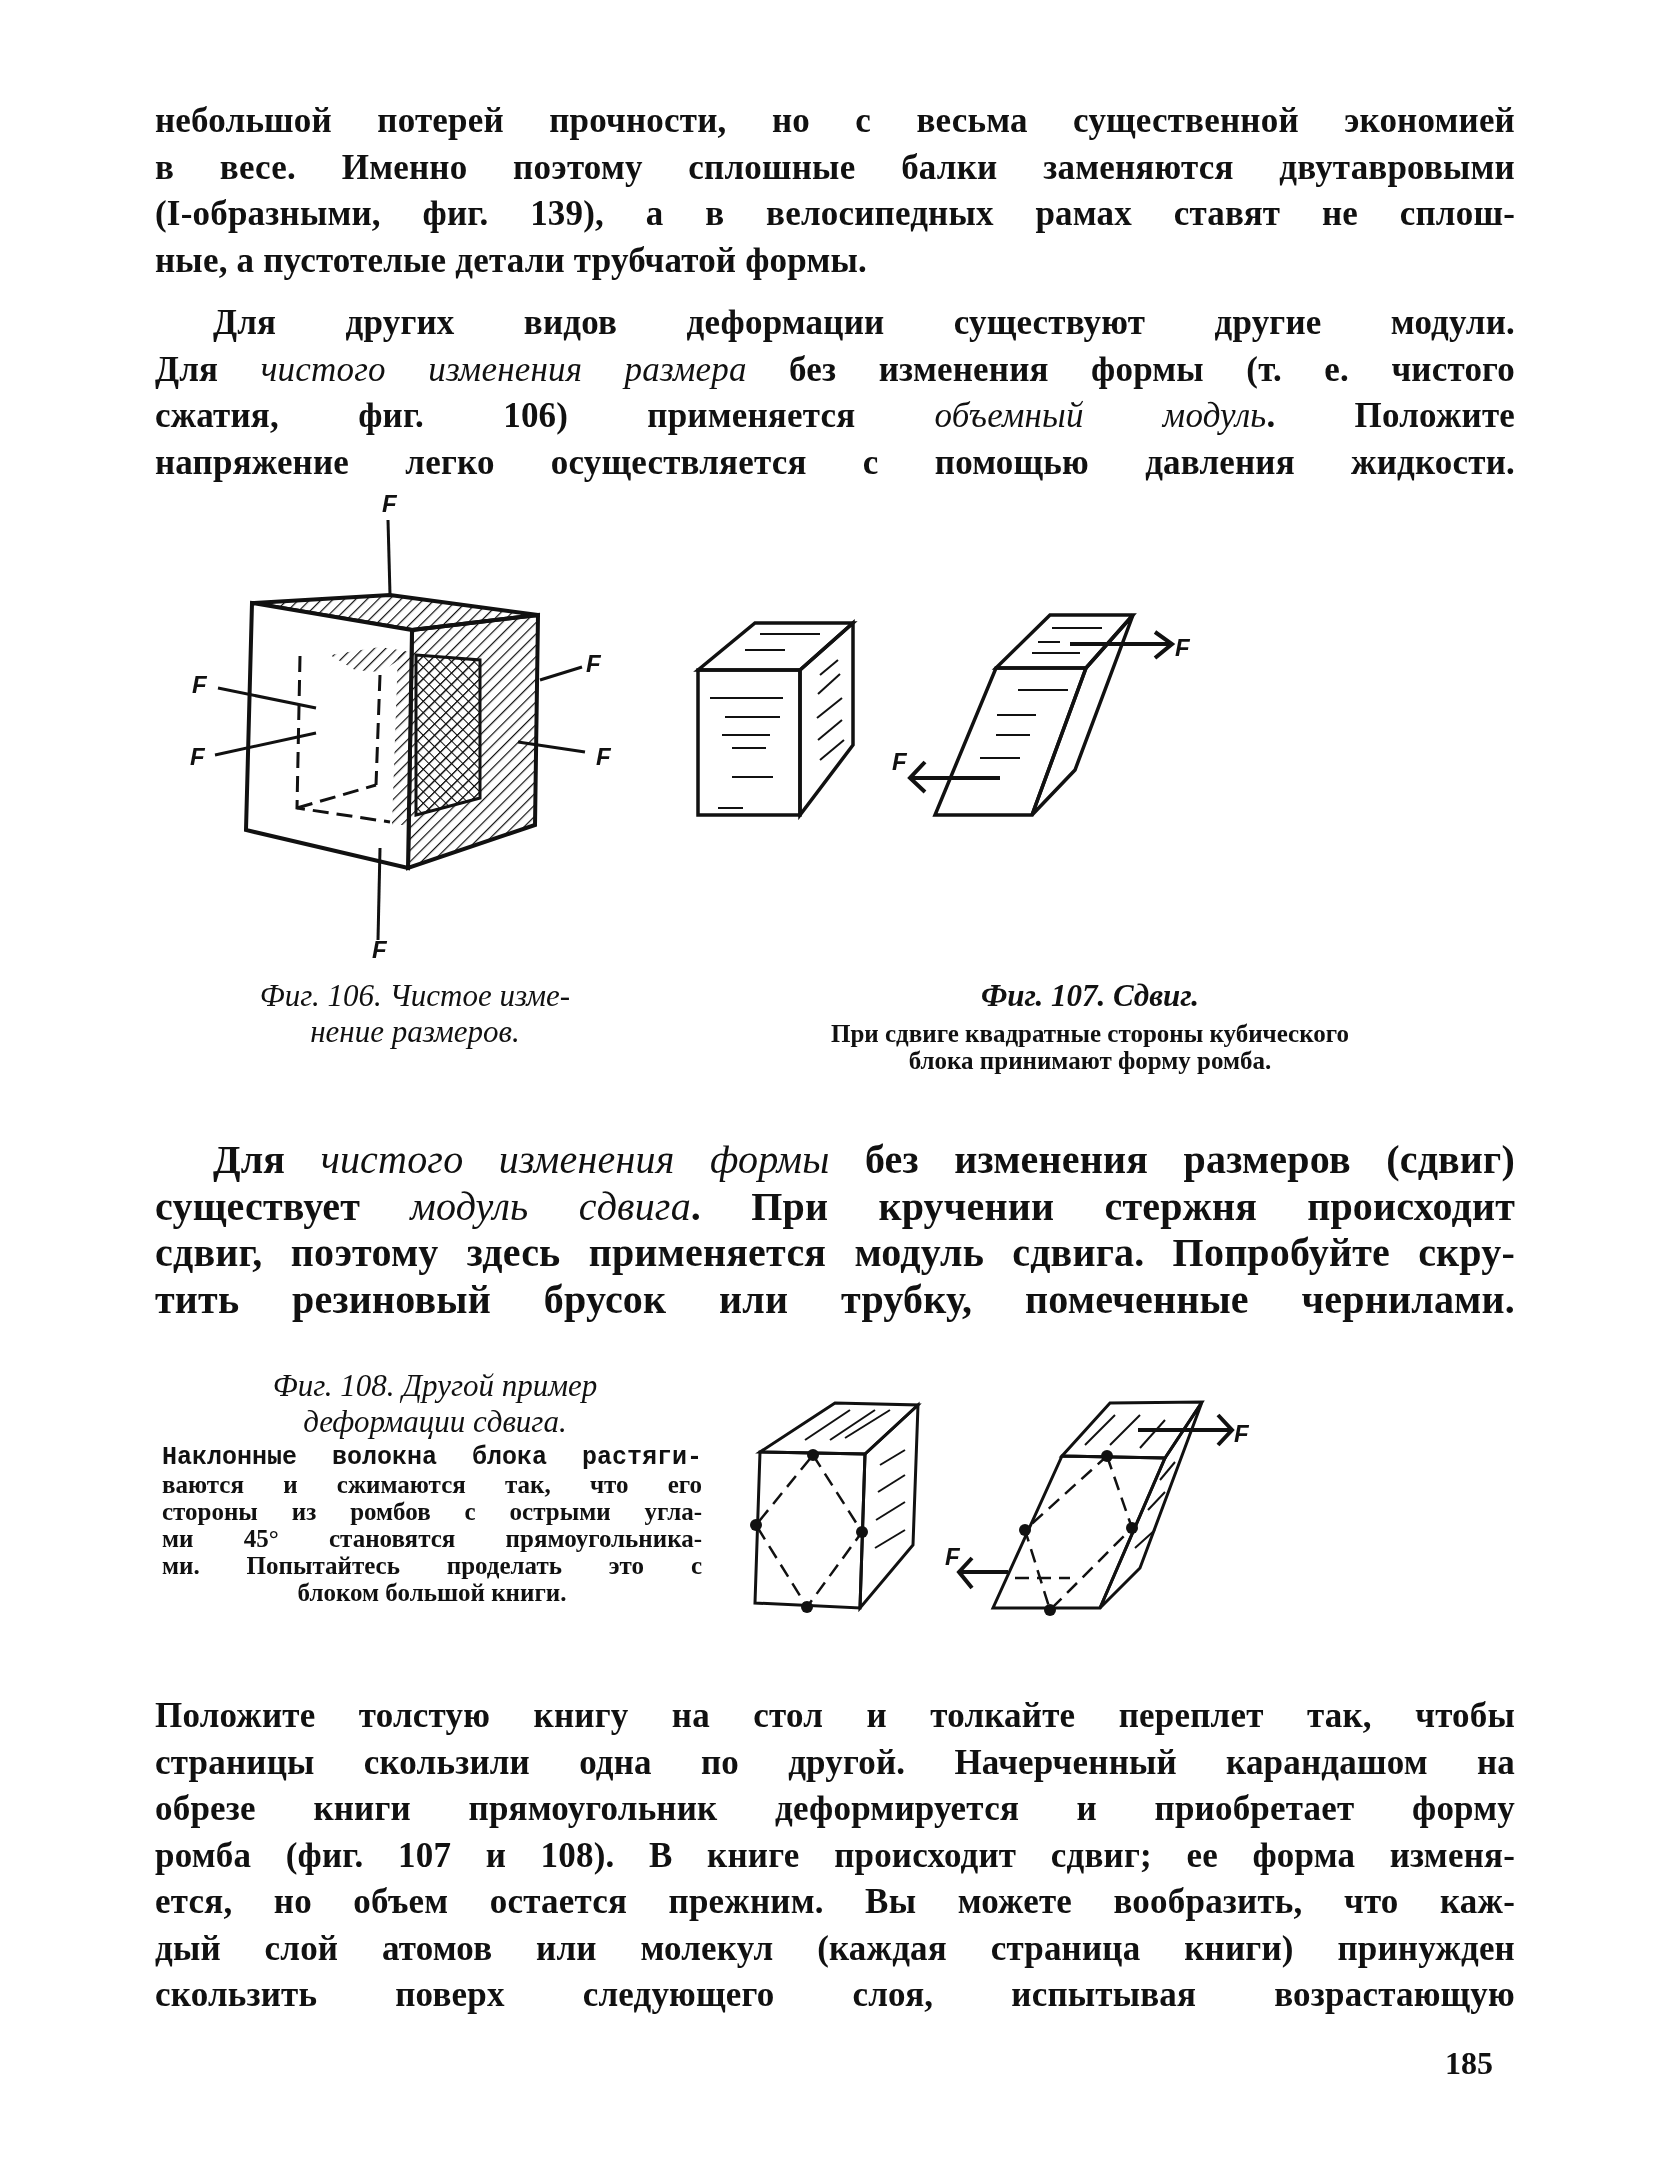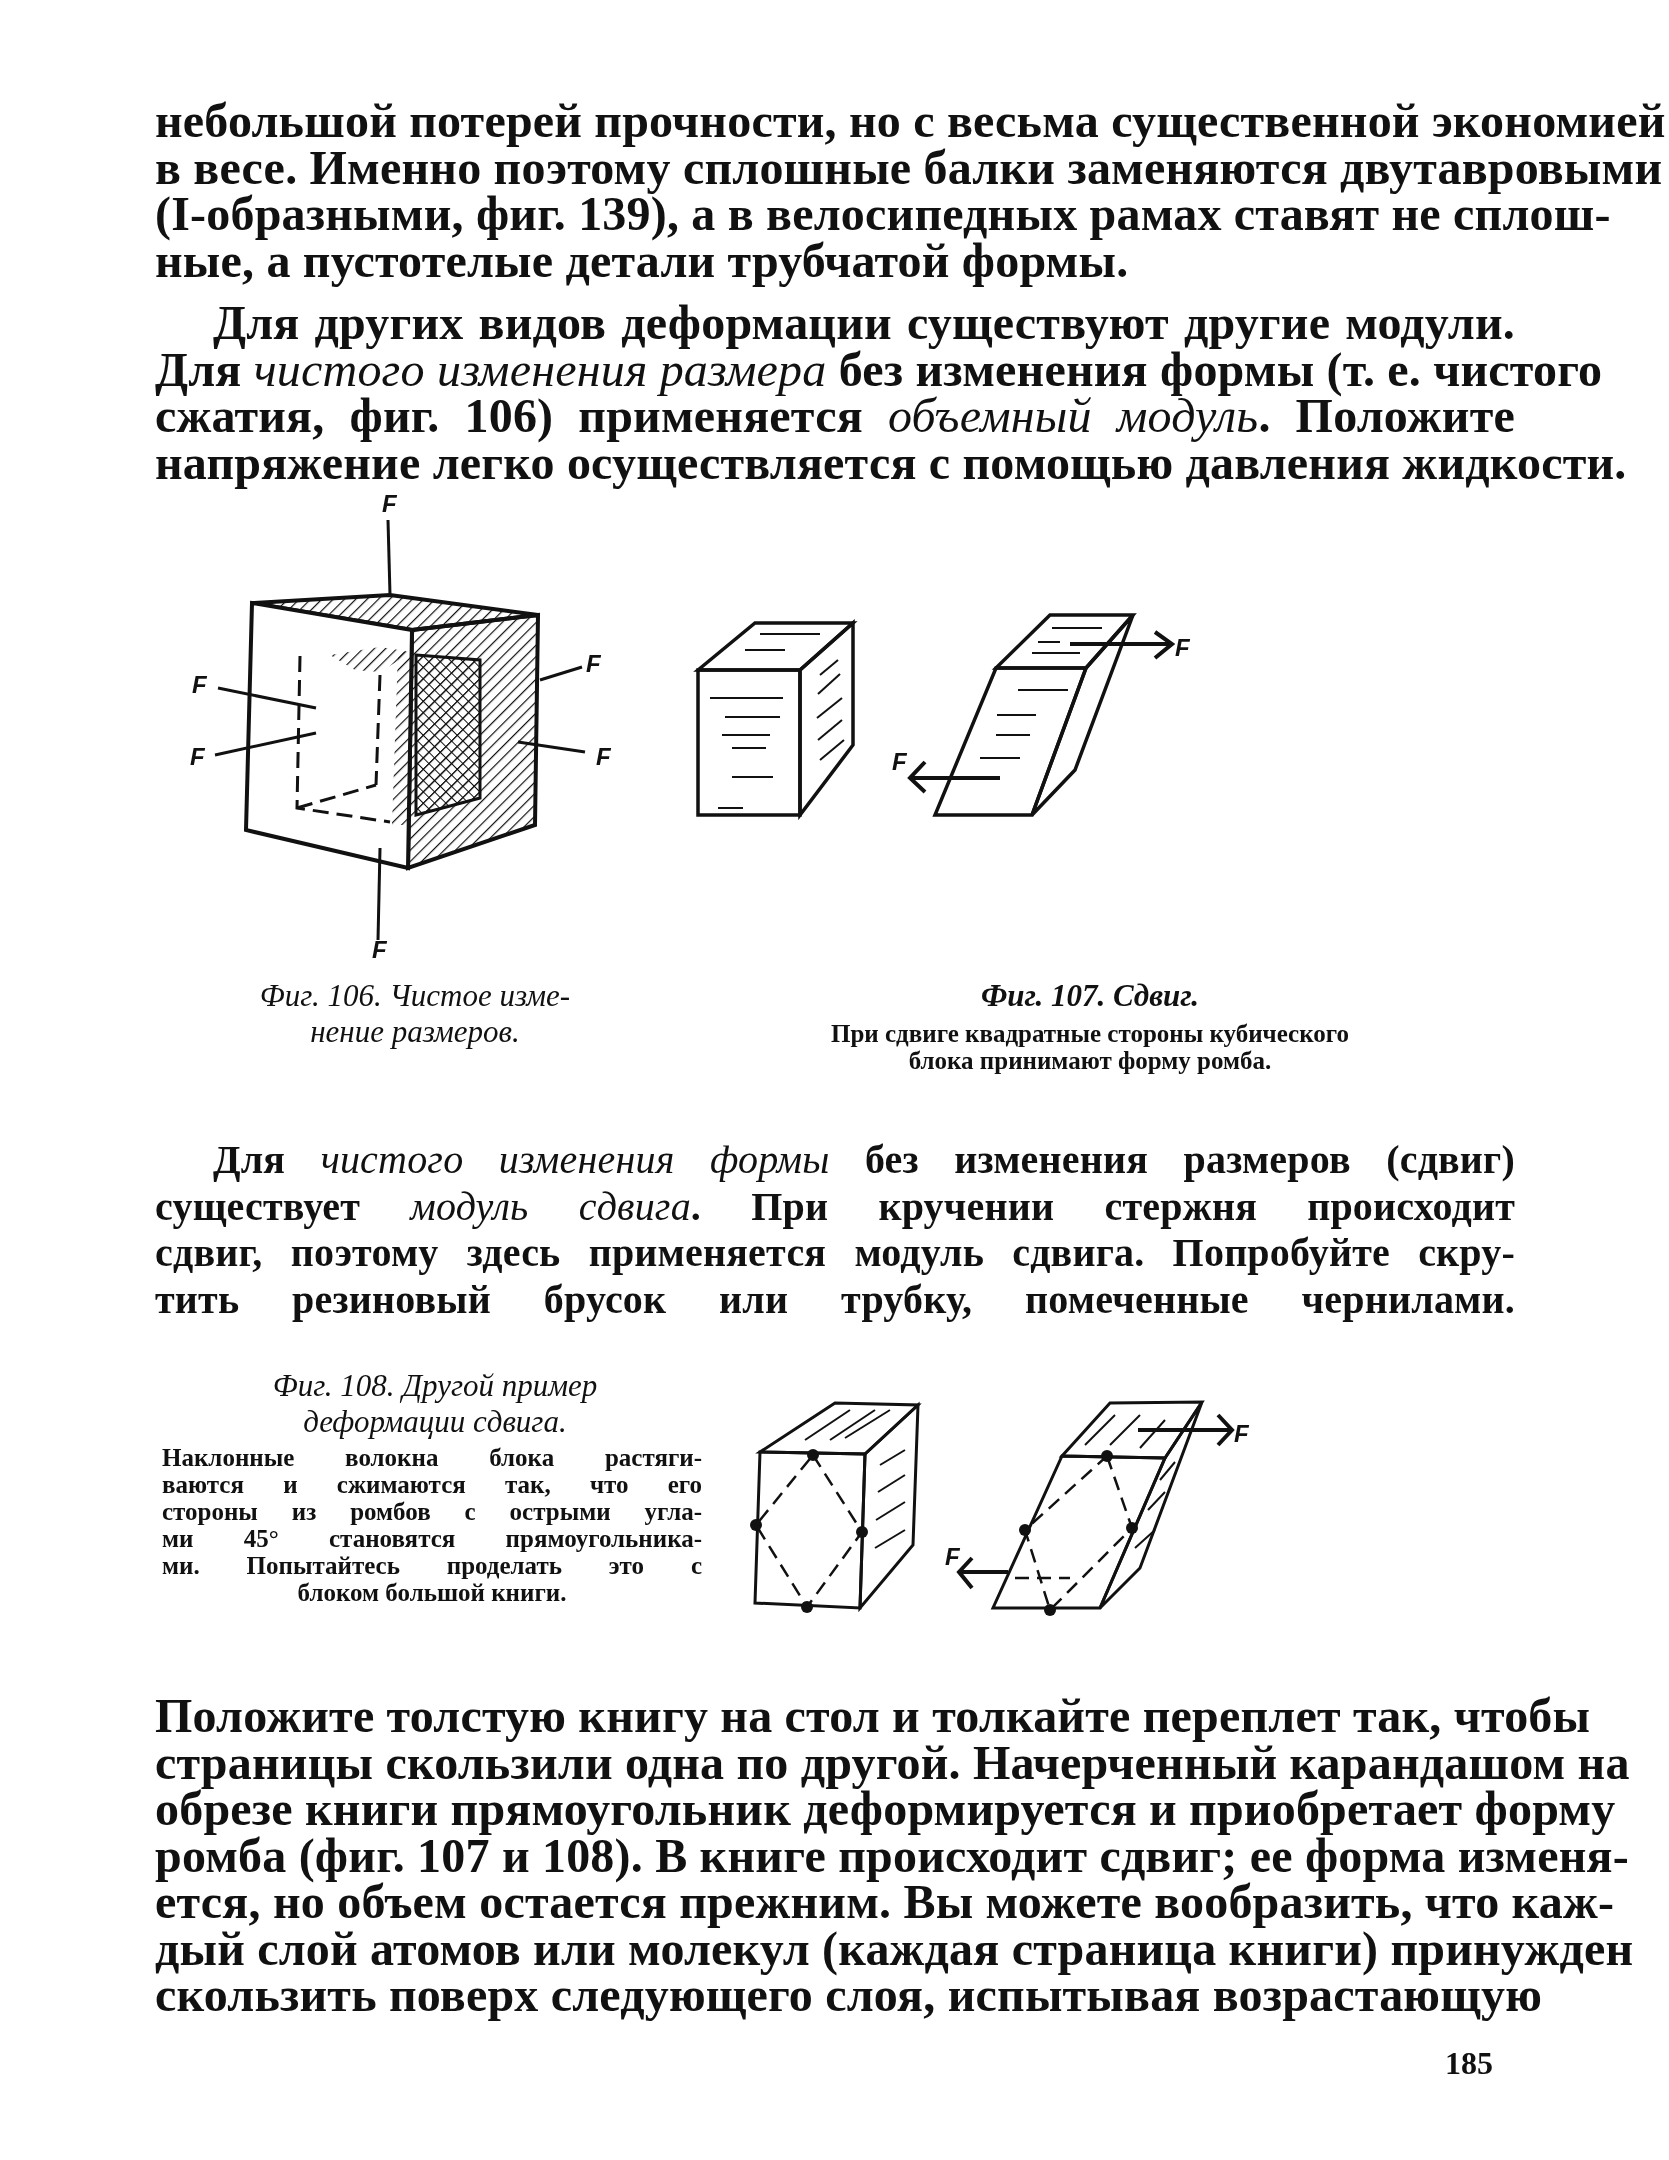--- a/index.html
+++ b/index.html
@@ -1,17 +1,17 @@
 <!DOCTYPE html>
 <html><head>
 <meta charset="utf-8">
 <style>
   html, body { margin:0; padding:0; background:#ffffff; }
   body { width:1669px; height:2160px; position:relative; overflow:hidden; color:#111; font-family:"Liberation Serif","DejaVu Serif",serif; }
-  .para { position:absolute; left:155px; width:1360px; font-size:48px; line-height:46.5px; text-align:justify; text-align-last:justify; font-weight:bold; letter-spacing:0.2px; }
+  .para { position:absolute; left:155px; width:1360px; font-size:35px; line-height:46.5px; text-align:justify; text-align-last:justify; font-weight:bold; letter-spacing:0.2px; }
   .para .line { display:block; white-space:nowrap; text-align:justify; text-align-last:justify; }
   .para .line.last { text-align-last:left; }
   .para .line.indent { padding-left:58px; }
   .it { font-style:italic; font-weight:normal; }
   .cap-title { position:absolute; font-style:italic; font-size:31px; line-height:36px; text-align:center; }
   .cap-sub { position:absolute; font-size:25px; line-height:27px; text-align:center; font-weight:bold; }
   .cap-sub .line { display:block; white-space:nowrap; }
   svg.fig { position:absolute; }
   .flabel { font-family:"Liberation Sans","DejaVu Sans",sans-serif; font-style:italic; font-weight:bold; font-size:24px; fill:#111; }
   .pageno { position:absolute; left:1445px; top:2045px; font-size:32px; font-weight:bold; }
@@ -137,21 +137,21 @@
   <span class="line"><span>существует </span><span class="it">модуль сдвига</span><span>. При кручении стержня происходит</span></span>
   <span class="line">сдвиг, поэтому здесь применяется модуль сдвига. Попробуйте скру-</span>
   <span class="line">тить резиновый брусок или трубку, помеченные чернилами.</span>
 </div>
 
 <div class="cap-title" style="left:165px;top:1368px;width:540px;">
   <div>Фиг. 108. Другой пример</div>
   <div>деформации сдвига.</div>
 </div>
 <div class="cap-sub" style="left:162px;top:1444px;width:540px;text-align:justify;">
-  <span class="line" style="text-align-last:justify;">Наклонные волокна блока растяги-</span>
+  <span class="line" style="text-align-last:justify;font-family:Liberation Mono, monospace;">Наклонные волокна блока растяги-</span>
   <span class="line" style="text-align-last:justify;">ваются и сжимаются так, что его</span>
   <span class="line" style="text-align-last:justify;">стороны из ромбов с острыми угла-</span>
   <span class="line" style="text-align-last:justify;">ми 45° становятся прямоугольника-</span>
   <span class="line" style="text-align-last:justify;">ми. Попытайтесь проделать это с</span>
   <span class="line" style="text-align:center;">блоком большой книги.</span>
 </div>
 
 <svg class="fig" style="left:740px;top:1370px;" width="780" height="260" viewBox="0 0 780 260">
   <g fill="none" stroke="#111" stroke-width="3">
     <polygon points="20,82 125,84 120,238 15,233" fill="#fff"></polygon>

